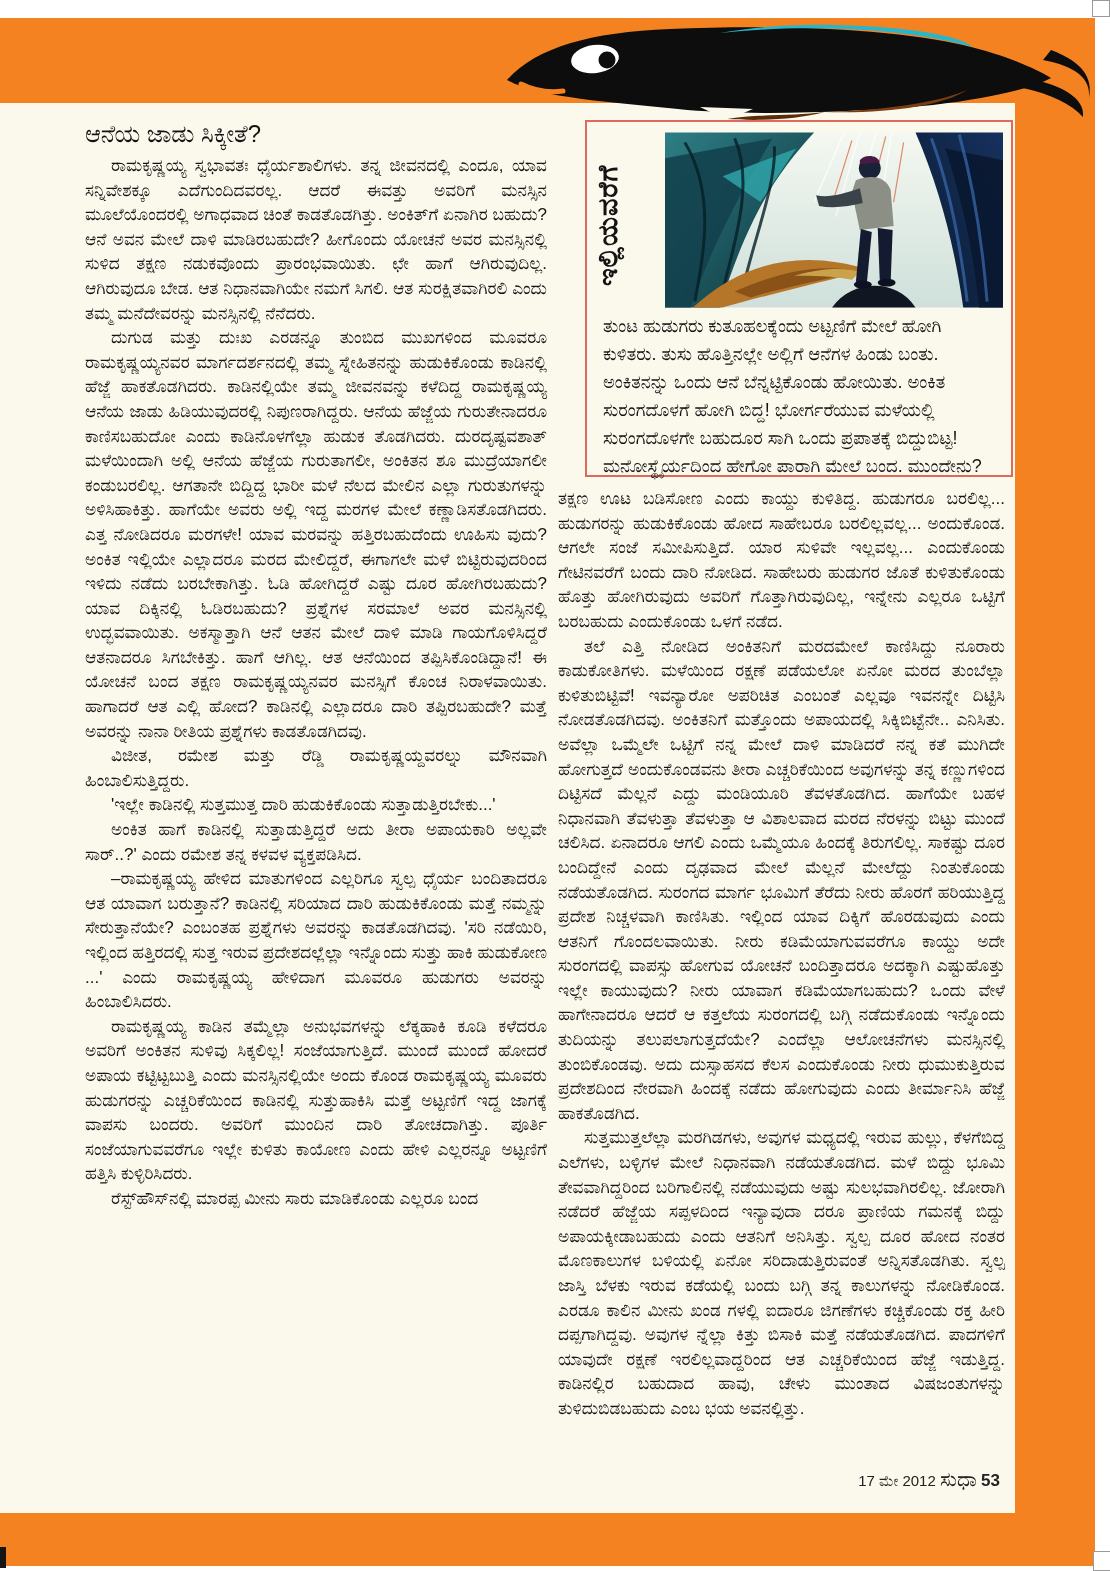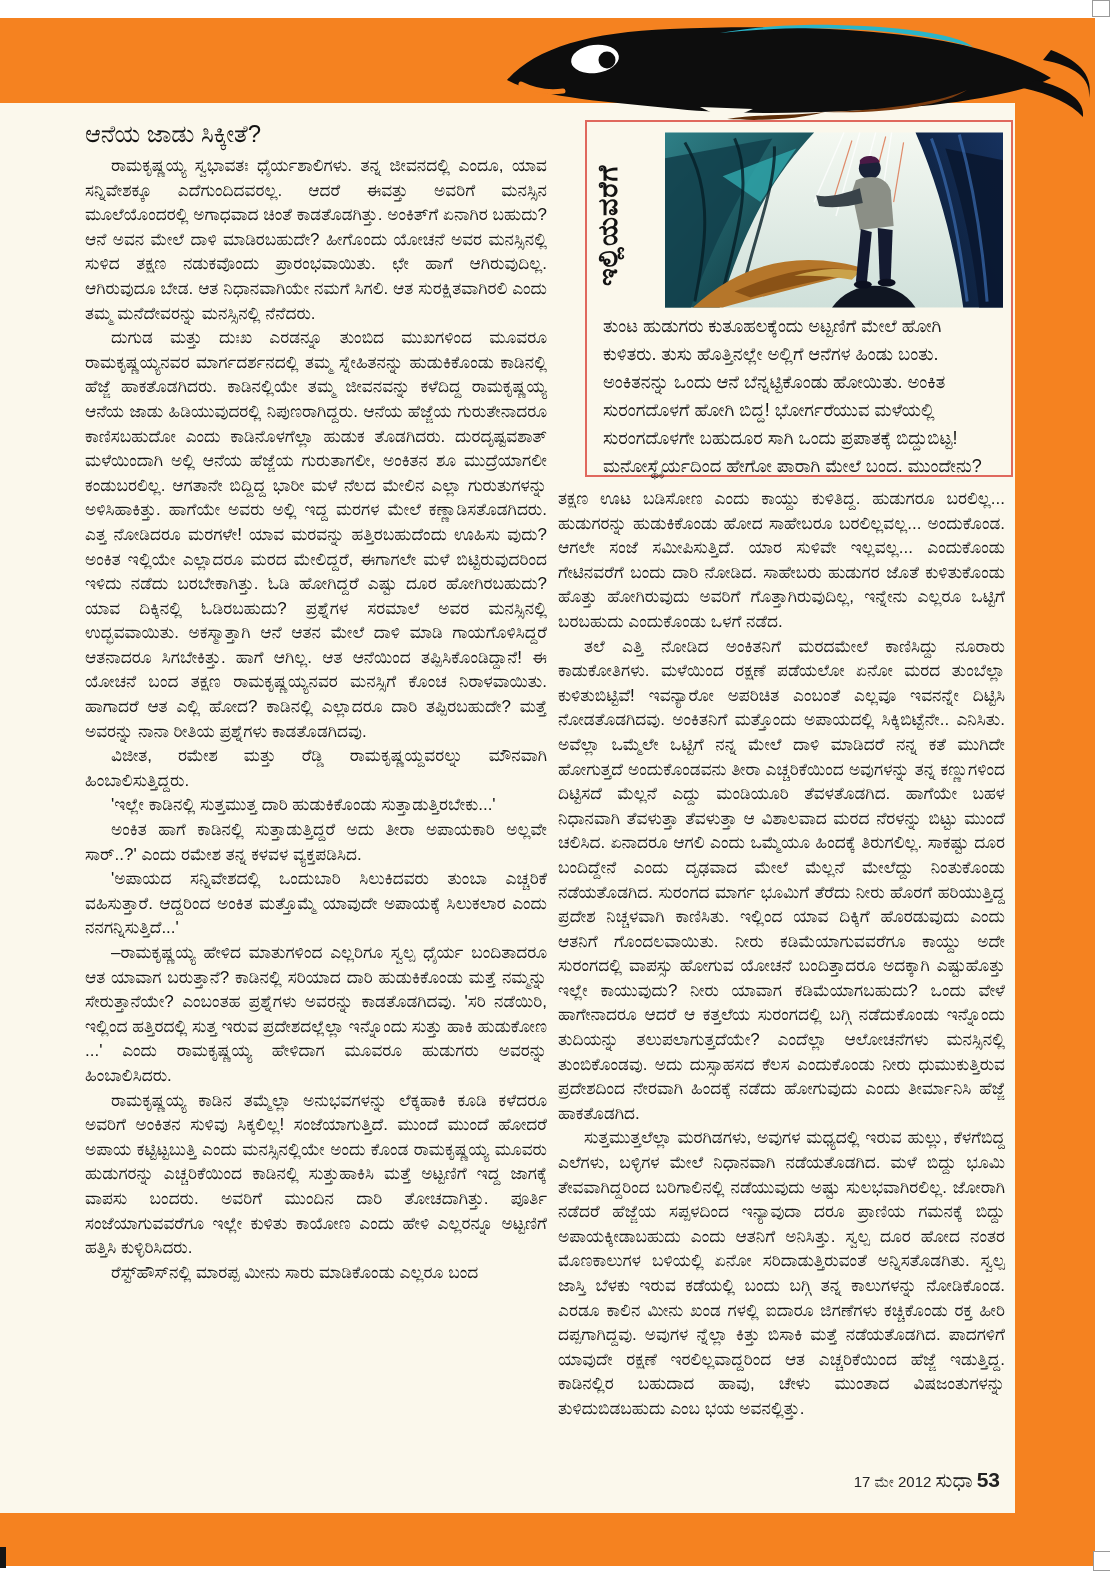--- a/index.html
+++ b/index.html
@@ -29,21 +29,21 @@
   .vlabel{position:absolute;left:6px;top:8px;height:190px;width:54px;
           writing-mode:vertical-rl;transform:rotate(180deg);
           font-weight:bold;font-size:27px;letter-spacing:1px;text-align:center;}
   .cave{position:absolute;left:78px;top:10px;width:338px;height:176px;}
   .caption{position:absolute;left:16px;top:190px;width:396px;margin:0;
            font-size:18px;line-height:28px;text-align:left;}
   
   .footer{position:absolute;left:700px;top:1468px;width:300px;text-align:right;
           font-size:15px;color:#222;}
   .footer .mag{font-weight:normal;font-size:20px;}
-  .footer .pnum{font-weight:bold;font-size:21px;}
+  .footer .pnum{font-weight:bold;font-size:17px;}
 </style>
 </head>
 <body>
 
 <div class="page">
 
   <div class="content-bg"></div>
   <div class="band-top"></div>
   <div class="bar-right"></div>
   <div class="band-bottom"></div>
@@ -67,21 +67,20 @@
   <div class="reg-box"></div>
 
   <div class="col left">
     <h2>ಆನೆಯ ಜಾಡು ಸಿಕ್ಕೀತೆ?</h2>
     <div>
         <p>ರಾಮಕೃಷ್ಣಯ್ಯ ಸ್ವಭಾವತಃ ಧೈರ್ಯಶಾಲಿಗಳು. ತನ್ನ ಜೀವನದಲ್ಲಿ ಎಂದೂ, ಯಾವ ಸನ್ನಿವೇಶಕ್ಕೂ ಎದೆಗುಂದಿದವರಲ್ಲ. ಆದರೆ ಈವತ್ತು ಅವರಿಗೆ ಮನಸ್ಸಿನ ಮೂಲೆಯೊಂದರಲ್ಲಿ ಅಗಾಧವಾದ ಚಿಂತೆ ಕಾಡತೊಡಗಿತ್ತು. ಅಂಕಿತ್‌ಗೆ ಏನಾಗಿರ ಬಹುದು? ಆನೆ ಅವನ ಮೇಲೆ ದಾಳಿ ಮಾಡಿರಬಹುದೇ? ಹೀಗೊಂದು ಯೋಚನೆ ಅವರ ಮನಸ್ಸಿನಲ್ಲಿ ಸುಳಿದ ತಕ್ಷಣ ನಡುಕವೊಂದು ಪ್ರಾರಂಭವಾಯಿತು. ಛೇ ಹಾಗೆ ಆಗಿರುವುದಿಲ್ಲ. ಆಗಿರುವುದೂ ಬೇಡ. ಆತ ನಿಧಾನವಾಗಿಯೇ ನಮಗೆ ಸಿಗಲಿ. ಆತ ಸುರಕ್ಷಿತವಾಗಿರಲಿ ಎಂದು ತಮ್ಮ ಮನೆದೇವರನ್ನು ಮನಸ್ಸಿನಲ್ಲಿ ನೆನೆದರು.</p>
         <p>ದುಗುಡ ಮತ್ತು ದುಃಖ ಎರಡನ್ನೂ ತುಂಬಿದ ಮುಖಗಳಿಂದ ಮೂವರೂ ರಾಮಕೃಷ್ಣಯ್ಯನವರ ಮಾರ್ಗದರ್ಶನದಲ್ಲಿ ತಮ್ಮ ಸ್ನೇಹಿತನನ್ನು ಹುಡುಕಿಕೊಂಡು ಕಾಡಿನಲ್ಲಿ ಹೆಜ್ಜೆ ಹಾಕತೊಡಗಿದರು. ಕಾಡಿನಲ್ಲಿಯೇ ತಮ್ಮ ಜೀವನವನ್ನು ಕಳೆದಿದ್ದ ರಾಮಕೃಷ್ಣಯ್ಯ ಆನೆಯ ಜಾಡು ಹಿಡಿಯುವುದರಲ್ಲಿ ನಿಪುಣರಾಗಿದ್ದರು. ಆನೆಯ ಹೆಜ್ಜೆಯ ಗುರುತೇನಾದರೂ ಕಾಣಿಸಬಹುದೋ ಎಂದು ಕಾಡಿನೊಳಗೆಲ್ಲಾ ಹುಡುಕ ತೊಡಗಿದರು. ದುರದೃಷ್ಟವಶಾತ್ ಮಳೆಯಿಂದಾಗಿ ಅಲ್ಲಿ ಆನೆಯ ಹೆಜ್ಜೆಯ ಗುರುತಾಗಲೀ, ಅಂಕಿತನ ಶೂ ಮುದ್ರೆಯಾಗಲೀ ಕಂಡುಬರಲಿಲ್ಲ. ಆಗತಾನೇ ಬಿದ್ದಿದ್ದ ಭಾರೀ ಮಳೆ ನೆಲದ ಮೇಲಿನ ಎಲ್ಲಾ ಗುರುತುಗಳನ್ನು ಅಳಿಸಿಹಾಕಿತ್ತು. ಹಾಗೆಯೇ ಅವರು ಅಲ್ಲಿ ಇದ್ದ ಮರಗಳ ಮೇಲೆ ಕಣ್ಣಾಡಿಸತೊಡಗಿದರು. ಎತ್ತ ನೋಡಿದರೂ ಮರಗಳೇ! ಯಾವ ಮರವನ್ನು ಹತ್ತಿರಬಹುದೆಂದು ಊಹಿಸು ವುದು? ಅಂಕಿತ ಇಲ್ಲಿಯೇ ಎಲ್ಲಾದರೂ ಮರದ ಮೇಲಿದ್ದರೆ, ಈಗಾಗಲೇ ಮಳೆ ಬಿಟ್ಟಿರುವುದರಿಂದ ಇಳಿದು ನಡೆದು ಬರಬೇಕಾಗಿತ್ತು. ಓಡಿ ಹೋಗಿದ್ದರೆ ಎಷ್ಟು ದೂರ ಹೋಗಿರಬಹುದು? ಯಾವ ದಿಕ್ಕಿನಲ್ಲಿ ಓಡಿರಬಹುದು? ಪ್ರಶ್ನೆಗಳ ಸರಮಾಲೆ ಅವರ ಮನಸ್ಸಿನಲ್ಲಿ ಉದ್ಭವವಾಯಿತು. ಅಕಸ್ಮಾತ್ತಾಗಿ ಆನೆ ಆತನ ಮೇಲೆ ದಾಳಿ ಮಾಡಿ ಗಾಯಗೊಳಿಸಿದ್ದರೆ ಆತನಾದರೂ ಸಿಗಬೇಕಿತ್ತು. ಹಾಗೆ ಆಗಿಲ್ಲ. ಆತ ಆನೆಯಿಂದ ತಪ್ಪಿಸಿಕೊಂಡಿದ್ದಾನೆ! ಈ ಯೋಚನೆ ಬಂದ ತಕ್ಷಣ ರಾಮಕೃಷ್ಣಯ್ಯನವರ ಮನಸ್ಸಿಗೆ ಕೊಂಚ ನಿರಾಳವಾಯಿತು. ಹಾಗಾದರೆ ಆತ ಎಲ್ಲಿ ಹೋದ? ಕಾಡಿನಲ್ಲಿ ಎಲ್ಲಾದರೂ ದಾರಿ ತಪ್ಪಿರಬಹುದೇ?  ಮತ್ತೆ ಅವರನ್ನು ನಾನಾ ರೀತಿಯ ಪ್ರಶ್ನೆಗಳು ಕಾಡತೊಡಗಿದವು.</p>
         <p>ವಿಜೀತ, ರಮೇಶ ಮತ್ತು ರೆಡ್ಡಿ ರಾಮಕೃಷ್ಣಯ್ದವರಲ್ನು ಮೌನವಾಗಿ ಹಿಂಬಾಲಿಸುತ್ತಿದ್ದರು.</p>
         <p>'ಇಲ್ಲೇ ಕಾಡಿನಲ್ಲಿ ಸುತ್ತಮುತ್ತ ದಾರಿ ಹುಡುಕಿಕೊಂಡು ಸುತ್ತಾಡುತ್ತಿರಬೇಕು...'</p>
         <p>ಅಂಕಿತ ಹಾಗೆ ಕಾಡಿನಲ್ಲಿ ಸುತ್ತಾಡುತ್ತಿದ್ದರೆ ಅದು ತೀರಾ ಅಪಾಯಕಾರಿ ಅಲ್ಲವೇ ಸಾರ್..?' ಎಂದು ರಮೇಶ ತನ್ನ ಕಳವಳ ವ್ಯಕ್ತಪಡಿಸಿದ.</p>
-        <p>'ಅಪಾಯದ ಸನ್ನಿವೇಶದಲ್ಲಿ ಒಂದುಬಾರಿ ಸಿಲುಕಿದವರು ತುಂಬಾ ಎಚ್ಚರಿಕೆ ವಹಿಸುತ್ತಾರೆ. ಆದ್ದರಿಂದ ಅಂಕಿತ ಮತ್ತೊಮ್ಮೆ ಯಾವುದೇ ಅಪಾಯಕ್ಕೆ ಸಿಲುಕಲಾರ ಎಂದು ನನಗನ್ನಿಸುತ್ತಿದೆ...'</p>
         <p>–ರಾಮಕೃಷ್ಣಯ್ಯ ಹೇಳಿದ ಮಾತುಗಳಿಂದ ಎಲ್ಲರಿಗೂ ಸ್ವಲ್ಪ ಧೈರ್ಯ ಬಂದಿತಾದರೂ ಆತ ಯಾವಾಗ ಬರುತ್ತಾನೆ? ಕಾಡಿನಲ್ಲಿ ಸರಿಯಾದ ದಾರಿ ಹುಡುಕಿಕೊಂಡು ಮತ್ತೆ ನಮ್ಮನ್ನು ಸೇರುತ್ತಾನೆಯೇ? ಎಂಬಂತಹ ಪ್ರಶ್ನೆಗಳು ಅವರನ್ನು ಕಾಡತೊಡಗಿದವು. 'ಸರಿ ನಡೆಯಿರಿ, ಇಲ್ಲಿಂದ ಹತ್ತಿರದಲ್ಲಿ ಸುತ್ತ ಇರುವ ಪ್ರದೇಶದಲ್ಲೆಲ್ಲಾ ಇನ್ನೊಂದು ಸುತ್ತು ಹಾಕಿ ಹುಡುಕೋಣ ...' ಎಂದು ರಾಮಕೃಷ್ಣಯ್ಯ ಹೇಳಿದಾಗ ಮೂವರೂ ಹುಡುಗರು ಅವರನ್ನು ಹಿಂಬಾಲಿಸಿದರು.</p>
         <p>ರಾಮಕೃಷ್ಣಯ್ಯ ಕಾಡಿನ ತಮ್ಮೆಲ್ಲಾ ಅನುಭವಗಳನ್ನು ಲೆಕ್ಕಹಾಕಿ ಕೂಡಿ ಕಳೆದರೂ ಅವರಿಗೆ ಅಂಕಿತನ ಸುಳಿವು ಸಿಕ್ಕಲಿಲ್ಲ! ಸಂಜೆಯಾಗುತ್ತಿದೆ. ಮುಂದೆ ಮುಂದೆ ಹೋದರೆ ಅಪಾಯ ಕಟ್ಟಿಟ್ಟಬುತ್ತಿ ಎಂದು ಮನಸ್ಸಿನಲ್ಲಿಯೇ ಅಂದು ಕೊಂಡ ರಾಮಕೃಷ್ಣಯ್ಯ ಮೂವರು ಹುಡುಗರನ್ನು ಎಚ್ಚರಿಕೆಯಿಂದ ಕಾಡಿನಲ್ಲಿ ಸುತ್ತುಹಾಕಿಸಿ ಮತ್ತೆ ಅಟ್ಟಣಿಗೆ ಇದ್ದ ಜಾಗಕ್ಕೆ ವಾಪಸು ಬಂದರು. ಅವರಿಗೆ ಮುಂದಿನ ದಾರಿ ತೋಚದಾಗಿತ್ತು. ಪೂರ್ತಿ ಸಂಜೆಯಾಗುವವರೆಗೂ ಇಲ್ಲೇ ಕುಳಿತು ಕಾಯೋಣ ಎಂದು ಹೇಳಿ ಎಲ್ಲರನ್ನೂ ಅಟ್ಟಣಿಗೆ ಹತ್ತಿಸಿ ಕುಳ್ಳಿರಿಸಿದರು.</p>
         <p>ರೆಸ್ಟ್‌ಹೌಸ್‌ನಲ್ಲಿ ಮಾರಪ್ಪ ಮೀನು ಸಾರು ಮಾಡಿಕೊಂಡು ಎಲ್ಲರೂ ಬಂದ</p>
       </div>
   </div>
 
   <div class="inset">
     <div class="vlabel">ಇಲ್ಲಿಯವರೆಗೆ</div>
 
     <svg class="cave" viewBox="0 0 340 176" aria-hidden="true">

